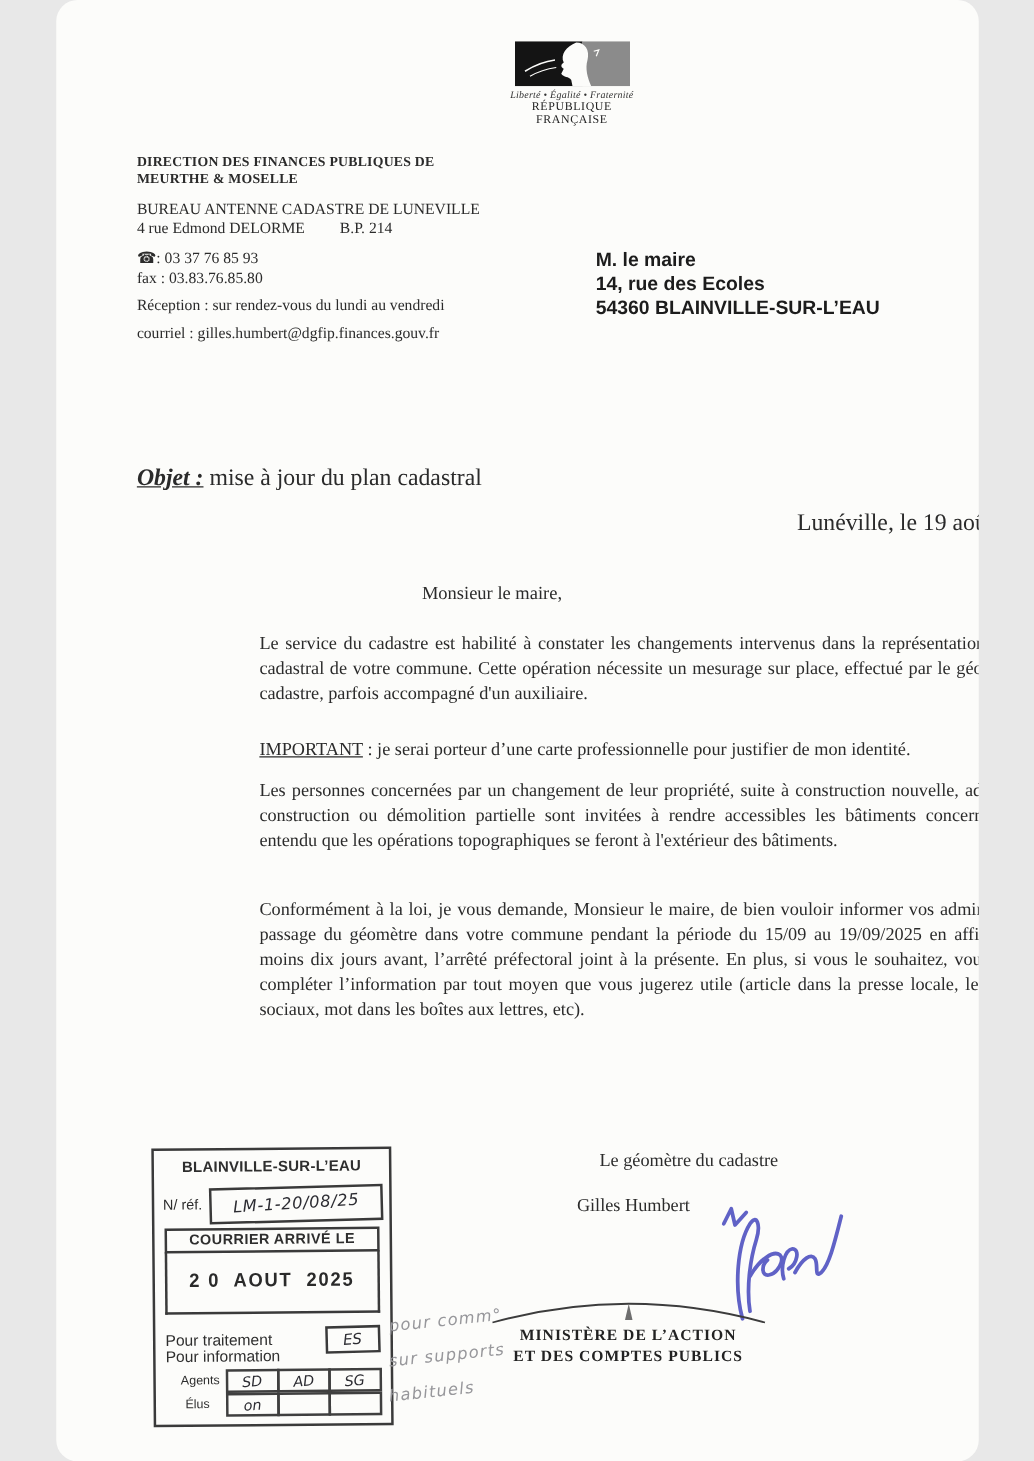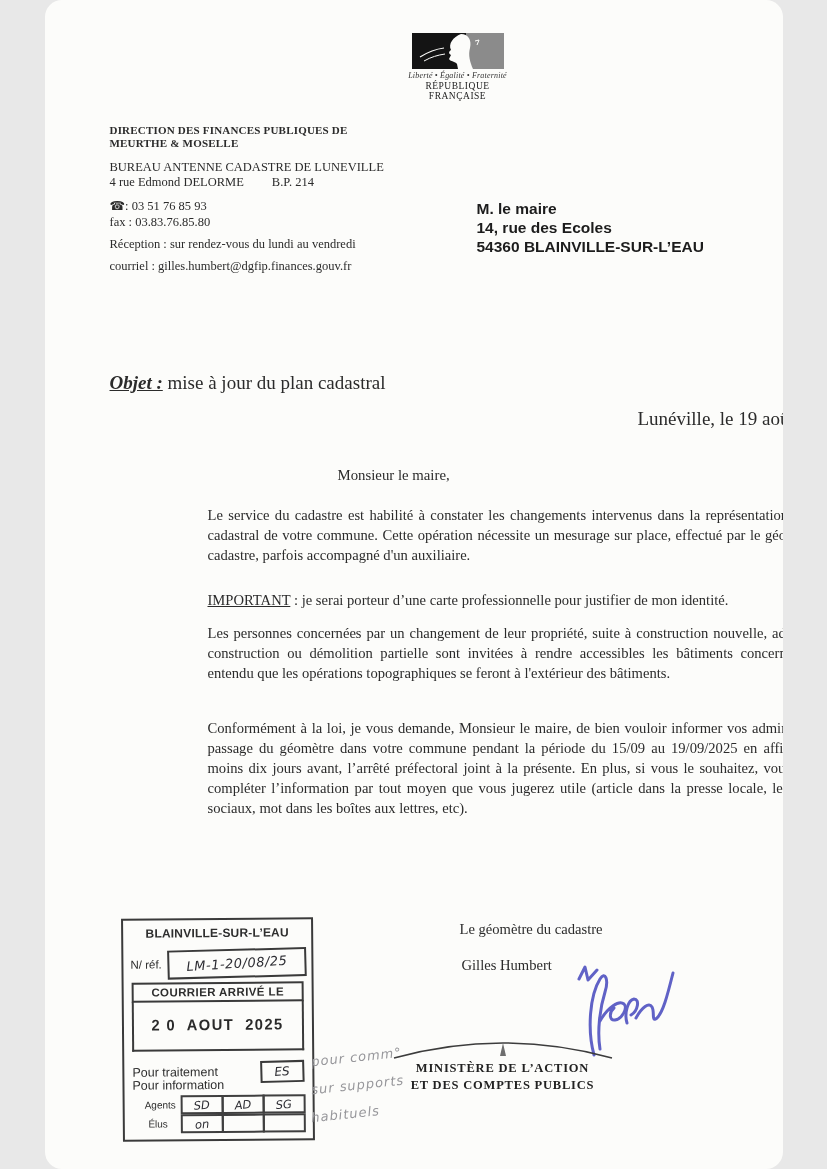--- a/index.html
+++ b/index.html
@@ -36,21 +36,21 @@
   .salutation{left:293px;top:467px;font-size:14.8px;}
   .para{left:163px;width:631px;font-size:14.6px;line-height:20px;text-align:justify;}
   .p1{top:505px;}
   .pimp{top:590px;text-align:left;}
   .pimp .lbl{text-decoration:underline;}
   .p2{top:623px;}
   .p3{top:718px;}
   .closing{left:163px;top:850px;font-size:14.6px;line-height:22px;}
 
   
-  .sig-title{left:415px;top:921px;font-size:14.6px;}
+  .sig-title{left:435px;top:921px;font-size:14.6px;}
   .sig-name{left:417px;top:957px;font-size:14.6px;}
   .sig-ink{left:518px;top:935px;}
 
   
   .stamp{left:77px;top:918px;width:188px;height:219px;border:2px solid #3a3a3a;
     transform:rotate(-0.5deg);font-family:"Liberation Sans",sans-serif;color:#2e2e2e;}
   .stamp .commune{position:absolute;top:6px;left:0;right:0;text-align:center;
     font-weight:bold;font-size:12px;letter-spacing:.2px;}
   .stamp .ref-row{position:absolute;top:29px;left:7px;right:5px;display:flex;align-items:center;}
   .stamp .ref-lbl{font-size:11.5px;white-space:nowrap;}
@@ -105,21 +105,21 @@
     </svg>
     <div class="logo-motto">Liberté • Égalité • Fraternité</div>
     <div class="logo-republic">RÉPUBLIQUE FRANÇAISE</div>
   </div>
 
   <div class="abs sender">
     <div class="hd">DIRECTION DES FINANCES PUBLIQUES DE</div>
     <div class="hd">MEURTHE &amp; MOSELLE</div>
     <div class="sp">BUREAU ANTENNE CADASTRE DE LUNEVILLE</div>
     <div><span>4 rue Edmond DELORME</span><span class="addr-gap"></span><span>B.P. 214</span></div>
-    <div class="sp"><span>☎</span><span>: 03 51 76 85 93</span></div>
+    <div class="sp"><span>☎</span><span>: 03 37 76 85 93</span></div>
     <div>fax : 03.83.76.85.80</div>
     <div class="sp2">Réception : sur rendez-vous du lundi au vendredi</div>
     <div class="sp2">courriel : gilles.humbert@dgfip.finances.gouv.fr</div>
   </div>
 
   <div class="abs recipient">
     <div>M. le maire</div>
     <div>14, rue des Ecoles</div>
     <div>54360 BLAINVILLE-SUR-L’EAU</div>
   </div>

